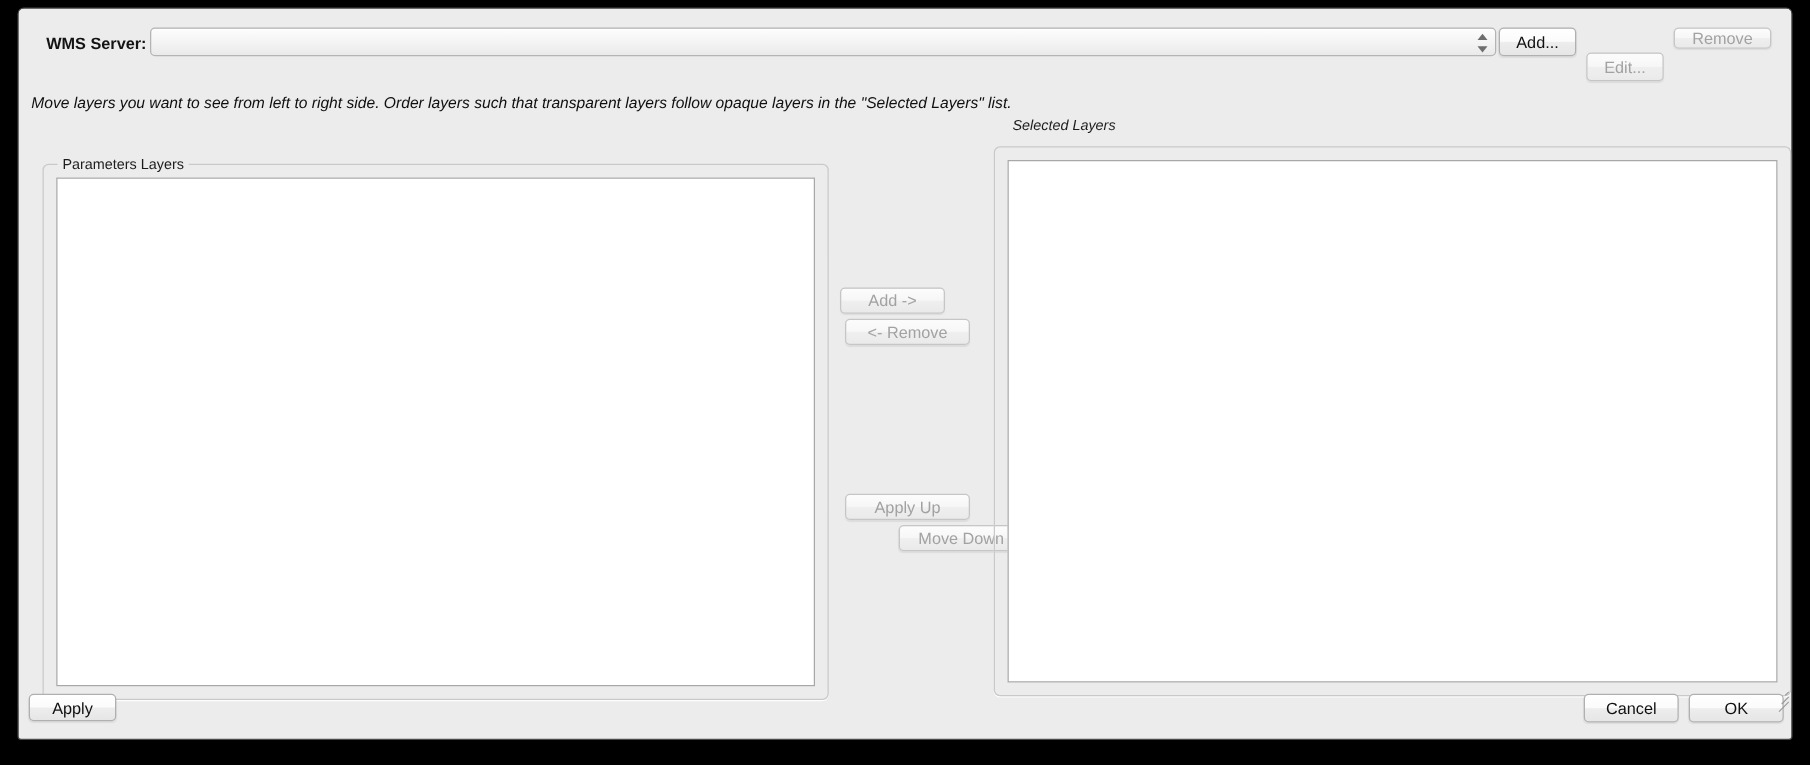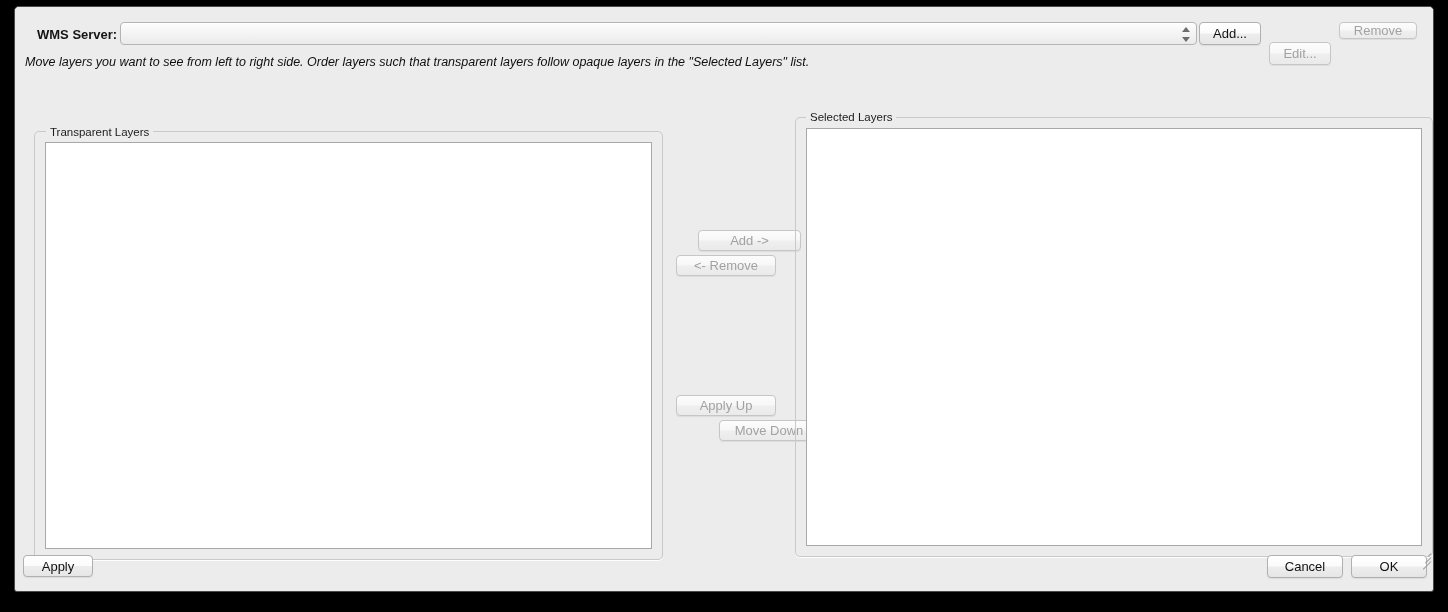--- a/index.html
+++ b/index.html
@@ -155,21 +155,21 @@
 
   
   #btn-add-server   { left: 1184px; top: 15px; width: 62px;  height: 23px; }
   #btn-edit-server  { left: 1254px; top: 15px; width: 62px;  height: 23px; margin-top: 20px; }
   #btn-remove-server{ left: 1324px; top: 15px; width: 78px;  height: 17px; }
 
   
   .hint {
     position: absolute;
     left: 10px;
-    top: 48px;
+    top: 68px;
     font-size: 12.5px;
     font-style: italic;
     color: #0f0f0f;
     white-space: nowrap;
     text-align: center;
   }
 
   
   .groupbox {
     position: absolute;
@@ -194,25 +194,25 @@
     border: 1px solid #a8a8a8;
     box-sizing: border-box;
     overflow: hidden;
   }
 
   #gb-transparent { left: 19px;  top: 124px; width: 629px; height: 429px; }
   #gt-transparent { left: 31px;  top: 119px; }
   #list-transparent { left: 30px; top: 135px; width: 607px; height: 407px; }
 
   #gb-selected   { left: 780px; top: 110px; width: 638px; height: 440px; }
-  #gt-selected   { left: 791px; top: 104px; }
+  #gt-selected   { left: 791px; top: 88px; font-style: italic; }
   #list-selected { left: 791px; top: 121px; width: 616px; height: 418px; }
 
   
-  #btn-add-layer    { left: 683px; top: 223px; width: 103px; height: 21px; }
+  #btn-add-layer    { left: 657px; top: 223px; width: 84px; height: 21px; }
   #btn-remove-layer { left: 661px; top: 248px; width: 100px; height: 21px; text-align: right; }
   #btn-move-up      { left: 661px; top: 388px; width: 100px; height: 21px; }
   #btn-move-down    { left: 661px; top: 413px; width: 100px; height: 21px; margin-left: 43px; }
 
   
   #btn-apply  { left: 8px;    top: 548px; width: 70px;  height: 22px; }
   #btn-cancel { left: 1252px; top: 548px; width: 76px;  height: 23px; }
   #btn-ok     { left: 1336px; top: 548px; width: 76px;  height: 23px; }
 
   
@@ -257,21 +257,21 @@
         </div>
       </div>
 
       <div class="btn" id="btn-add-server">Add...</div>
       <div class="btn disabled" id="btn-edit-server">Edit...</div>
       <div class="btn disabled" id="btn-remove-server">Remove</div>
 
       <div class="hint">Move layers you want to see from left to right side. Order layers such that transparent layers follow opaque layers in the "Selected Layers" list.</div>
 
       <div class="groupbox" id="gb-transparent"></div>
-      <div class="group-title" id="gt-transparent">Transparent Layers</div>
+      <div class="group-title" id="gt-transparent">Parameters Layers</div>
       <div class="listarea" id="list-transparent"></div>
 
       <div class="btn disabled" id="btn-add-layer">Add -&gt;</div>
       <div class="btn disabled" id="btn-remove-layer">&lt;- Remove</div>
       <div class="btn disabled" id="btn-move-up">Apply Up</div>
       <div class="btn disabled" id="btn-move-down">Move Down</div>
 
       <div class="groupbox" id="gb-selected"></div>
       <div class="group-title" id="gt-selected">Selected Layers</div>
       <div class="listarea" id="list-selected"></div>

